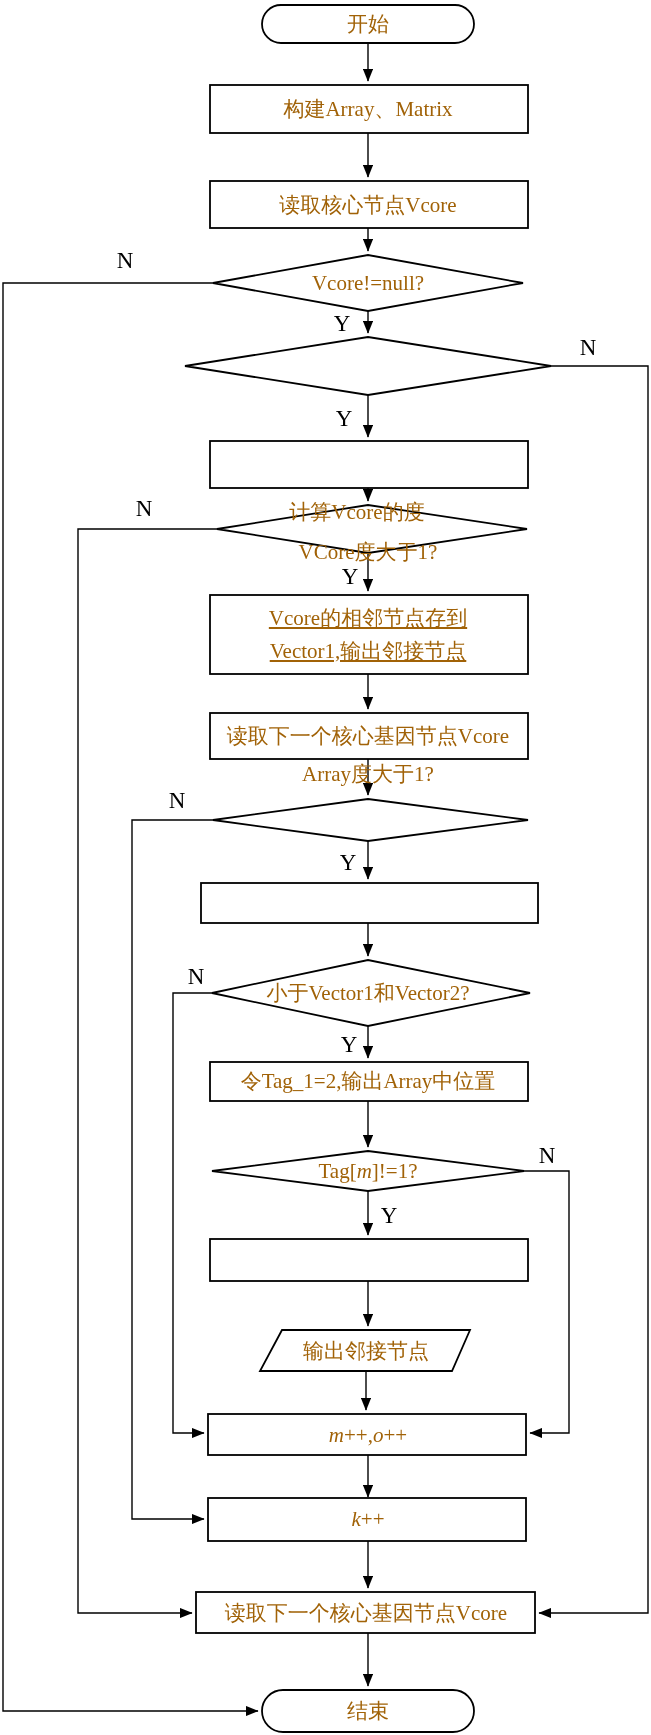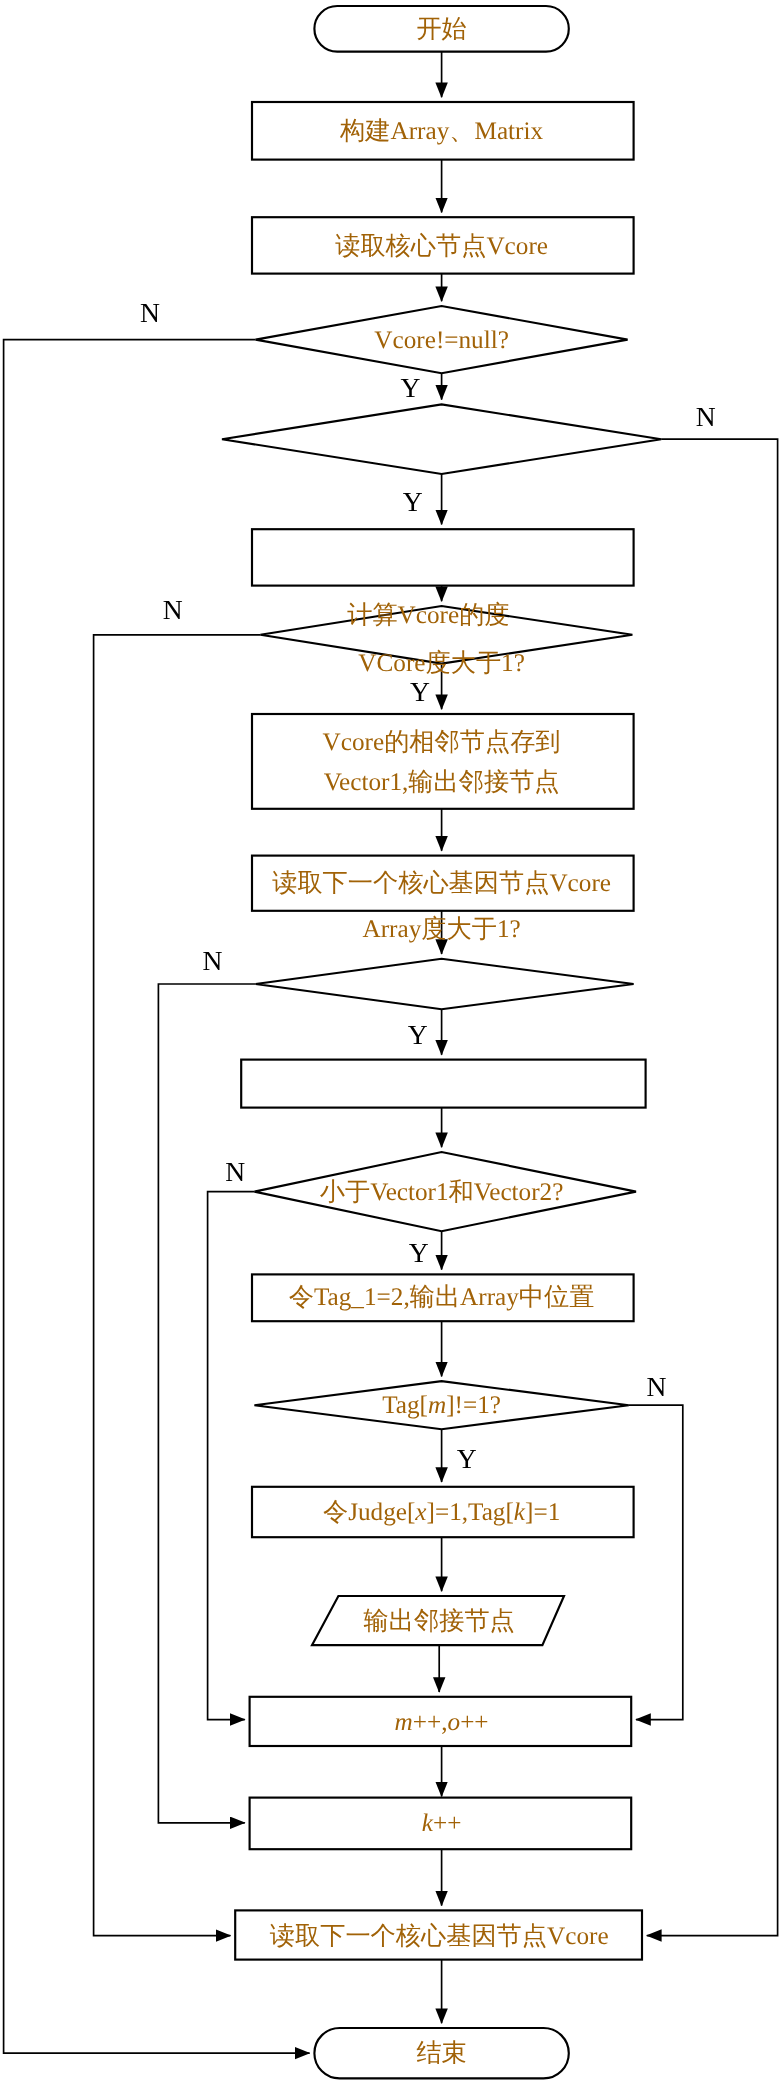--- a/index.html
+++ b/index.html
@@ -22,21 +22,21 @@
     text-align:center;
     color:#a16207;
   }
   .lbl em{font-style:italic;}
   .branch{
     position:absolute;
     transform:translate(-50%,-50%);
     font-size:23px;
     color:#000;
   }
-  .two-line{line-height:33px;}
+  .two-line{line-height:33px;text-decoration:underline;}
 </style>
 </head>
 <body>
 
 <div id="stage">
 
   <svg id="wires" width="651" height="1735" viewBox="0 0 651 1735">
     <defs>
       <marker id="arr" viewBox="0 0 10 8" refX="9.5" refY="4" markerWidth="13" markerHeight="10.5" orient="auto" markerUnits="userSpaceOnUse">
         <path d="M0,0 L10,4 L0,8 z" fill="#000"></path>
@@ -104,21 +104,20 @@
   <div class="lbl" style="left:368px;top:552px;">VCore度大于1?</div>
   <div class="lbl two-line" style="left:368px;top:635px;">
     <div>Vcore的相邻节点存到</div>
     <div>Vector1,输出邻接节点</div>
   </div>
   <div class="lbl" style="left:368px;top:736px;">读取下一个核心基因节点Vcore</div>
   <div class="lbl" style="left:368px;top:774px;">Array度大于1?</div>
   <div class="lbl" style="left:368px;top:993px;">小于Vector1和Vector2?</div>
   <div class="lbl" style="left:368px;top:1081px;">令Tag_1=2,输出Array中位置</div>
   <div class="lbl" style="left:368px;top:1171px;"><span>Tag[</span><em>m</em><span>]!=1?</span></div>
-  <div class="lbl" style="left:368px;top:1260px;"><span>令Judge[</span><em>x</em><span>]=1,Tag[</span><em>k</em><span>]=1</span></div>
   <div class="lbl" style="left:366px;top:1351px;">输出邻接节点</div>
   <div class="lbl" style="left:368px;top:1435px;"><em>m</em><span>++,</span><em>o</em><span>++</span></div>
   <div class="lbl" style="left:368px;top:1519px;"><em>k</em><span>++</span></div>
   <div class="lbl" style="left:366px;top:1613px;">读取下一个核心基因节点Vcore</div>
   <div class="lbl" style="left:368px;top:1711px;">结束</div>
 
   <div class="branch" style="left:125px;top:261px;">N</div>
   <div class="branch" style="left:342px;top:324px;">Y</div>
   <div class="branch" style="left:588px;top:348px;">N</div>
   <div class="branch" style="left:344px;top:419px;">Y</div>

